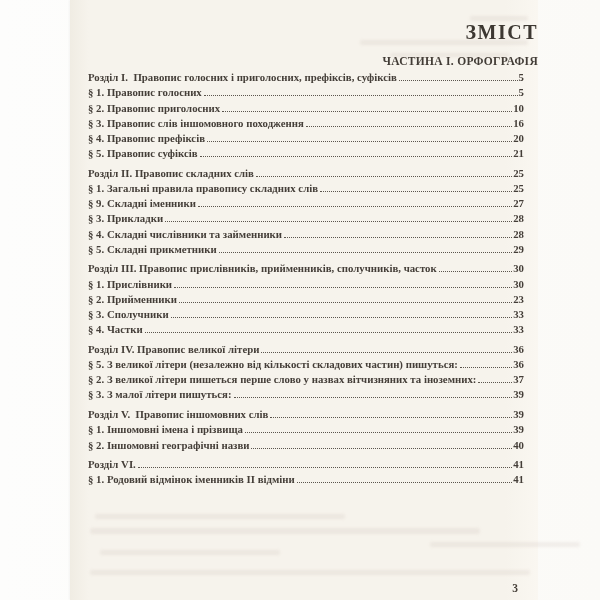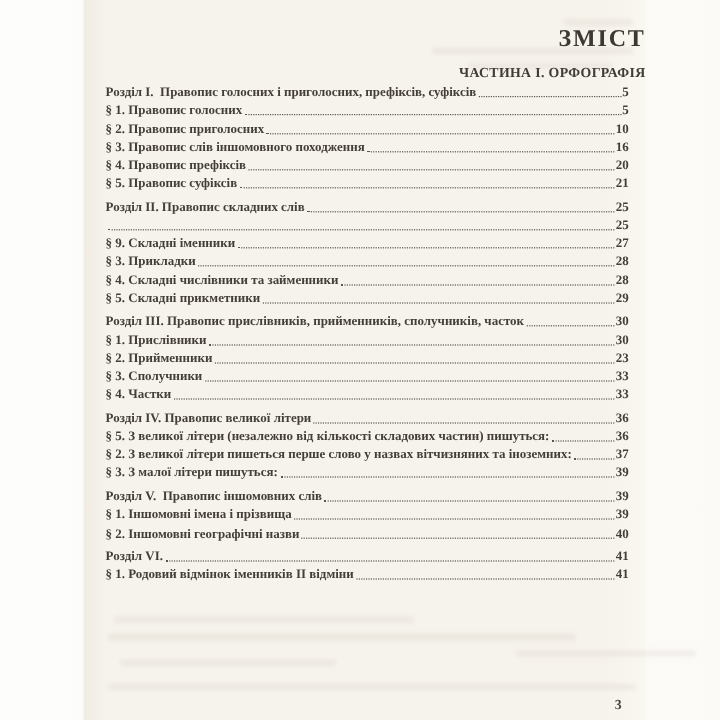--- a/index.html
+++ b/index.html
@@ -127,20 +127,21 @@
             <span class="toc-page">21</span>
           </div>
         </div>
         <div class="toc-group">
           <div class="toc-row">
             <span class="toc-label">Розділ II. Правопис складних слів</span>
             <span class="leader"></span>
             <span class="toc-page">25</span>
           </div>
           <div class="toc-row">
+            <span class="toc-label">§ 1. Загальні правила правопису складних слів</span>
             <span class="leader"></span>
             <span class="toc-page">25</span>
           </div>
           <div class="toc-row">
             <span class="toc-label">§ 9. Складні іменники</span>
             <span class="leader"></span>
             <span class="toc-page">27</span>
           </div>
           <div class="toc-row">
             <span class="toc-label">§ 3. Прикладки</span>

